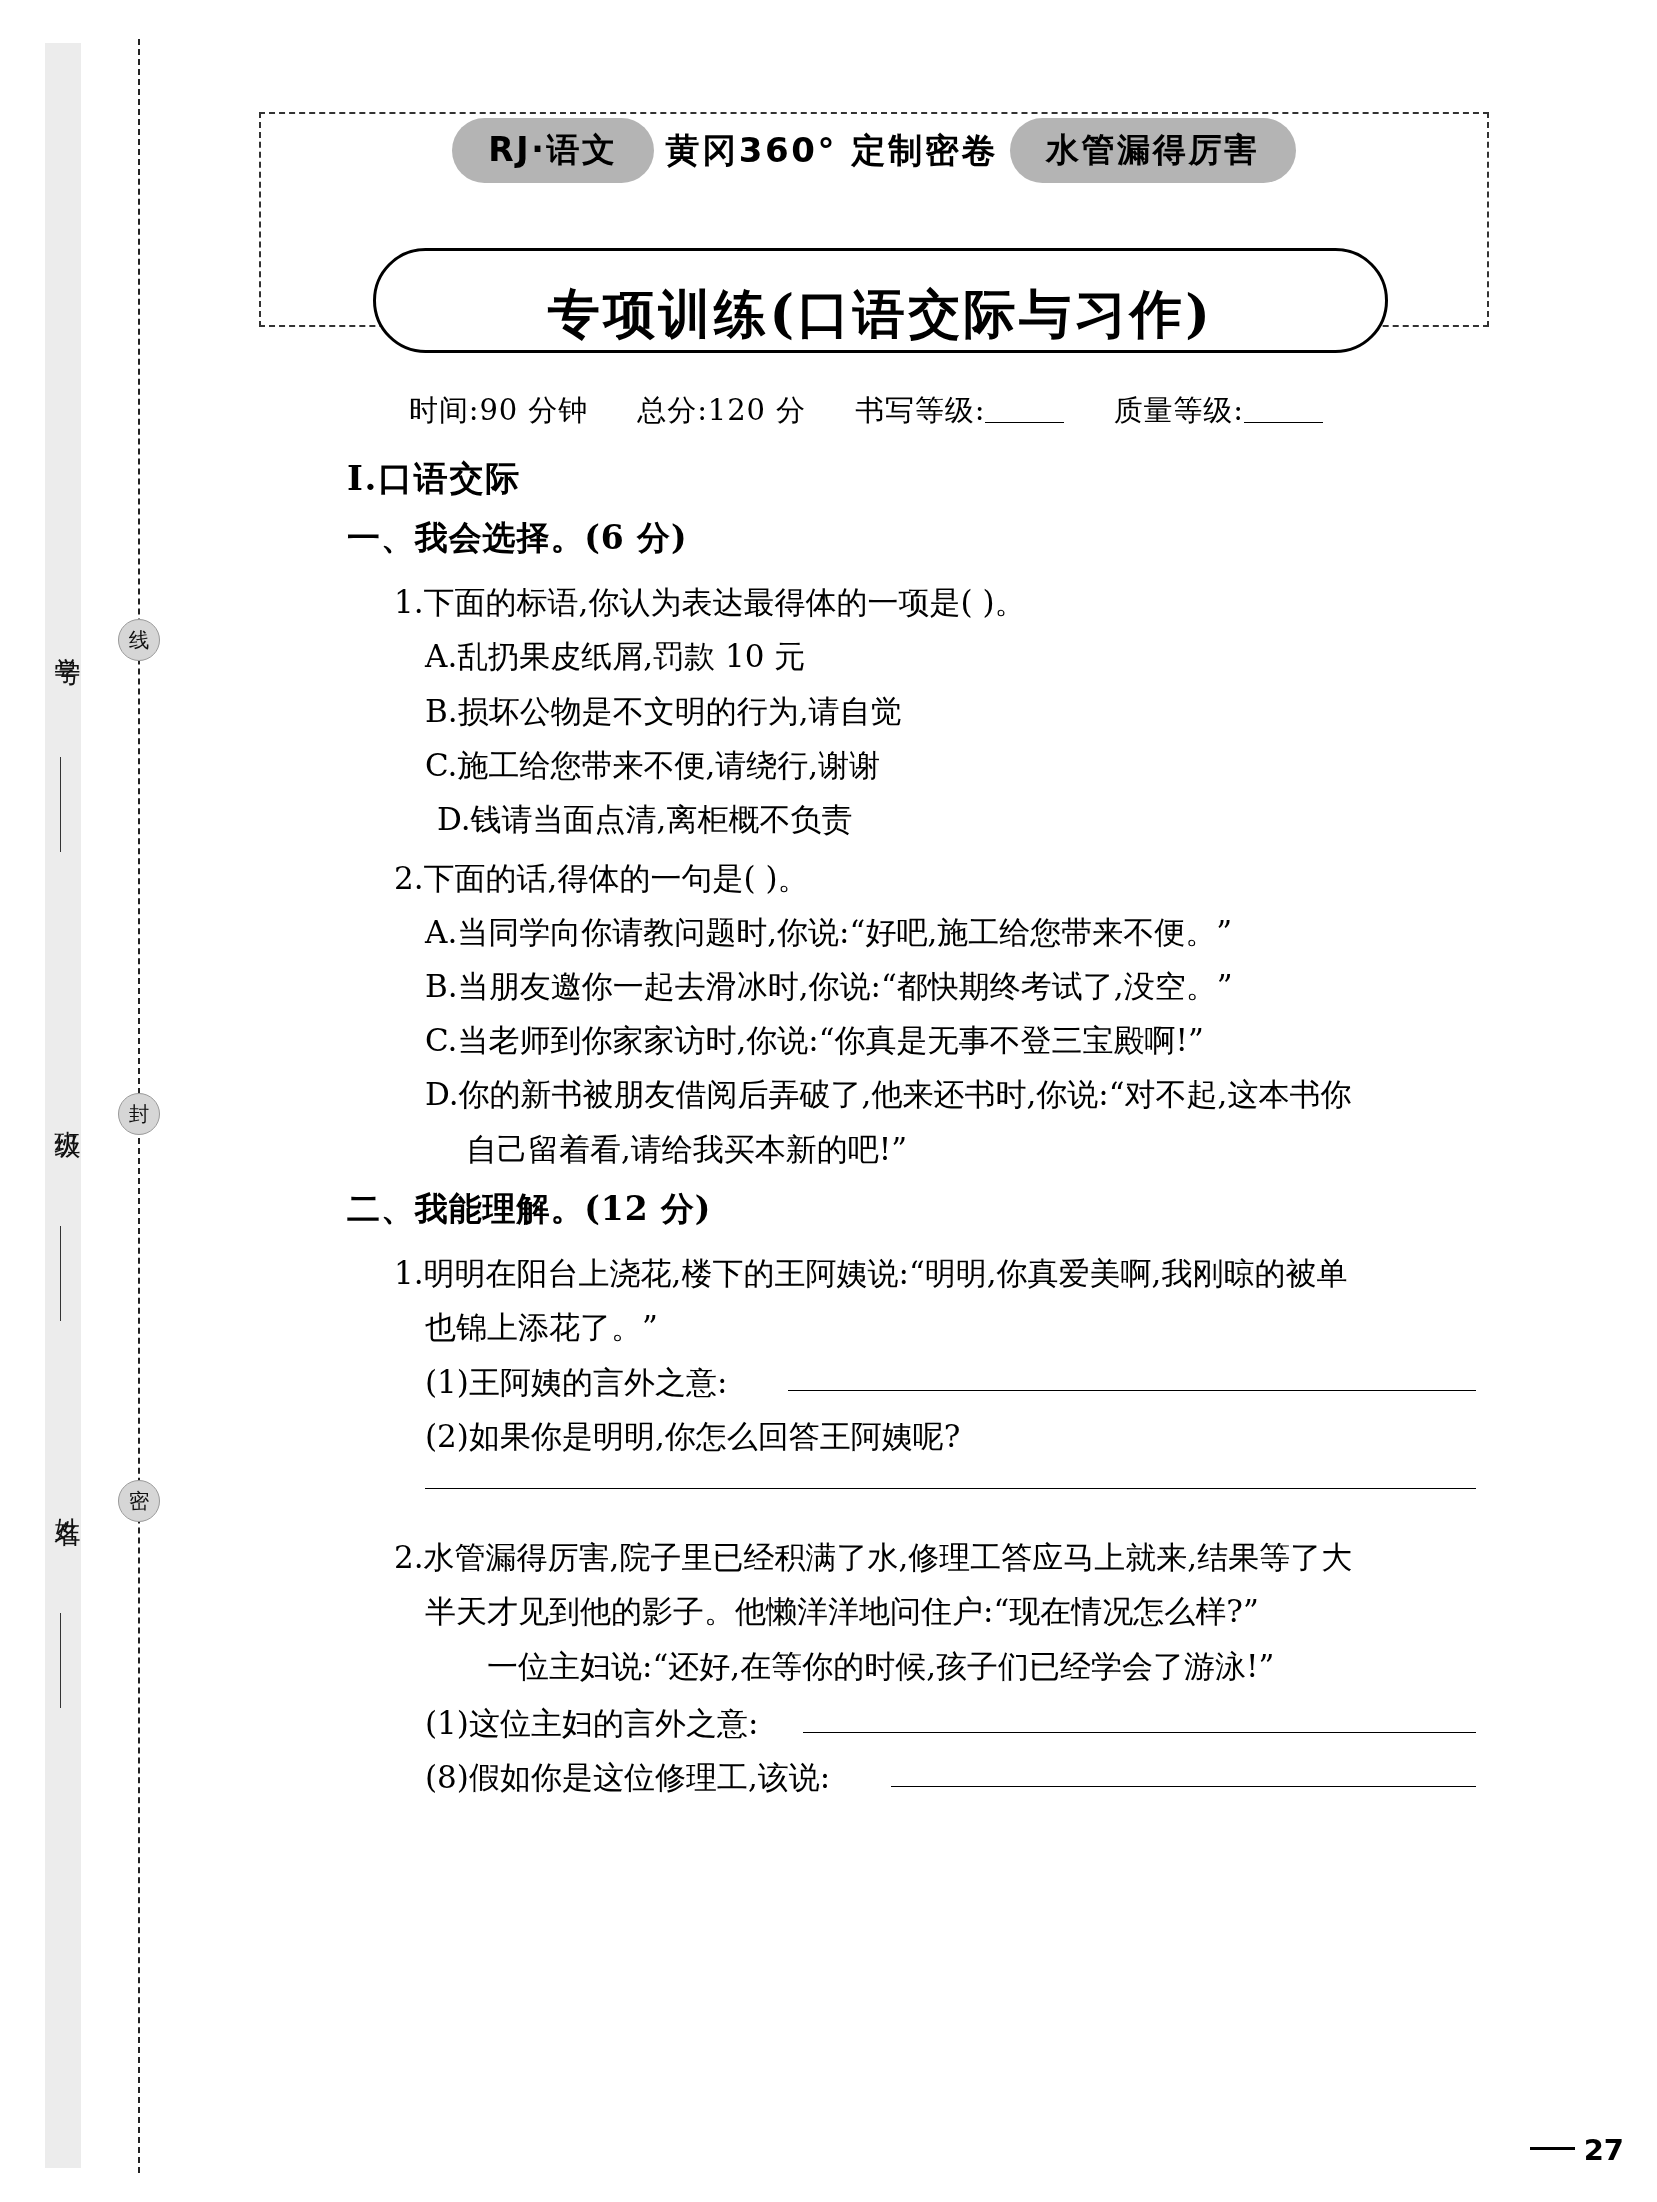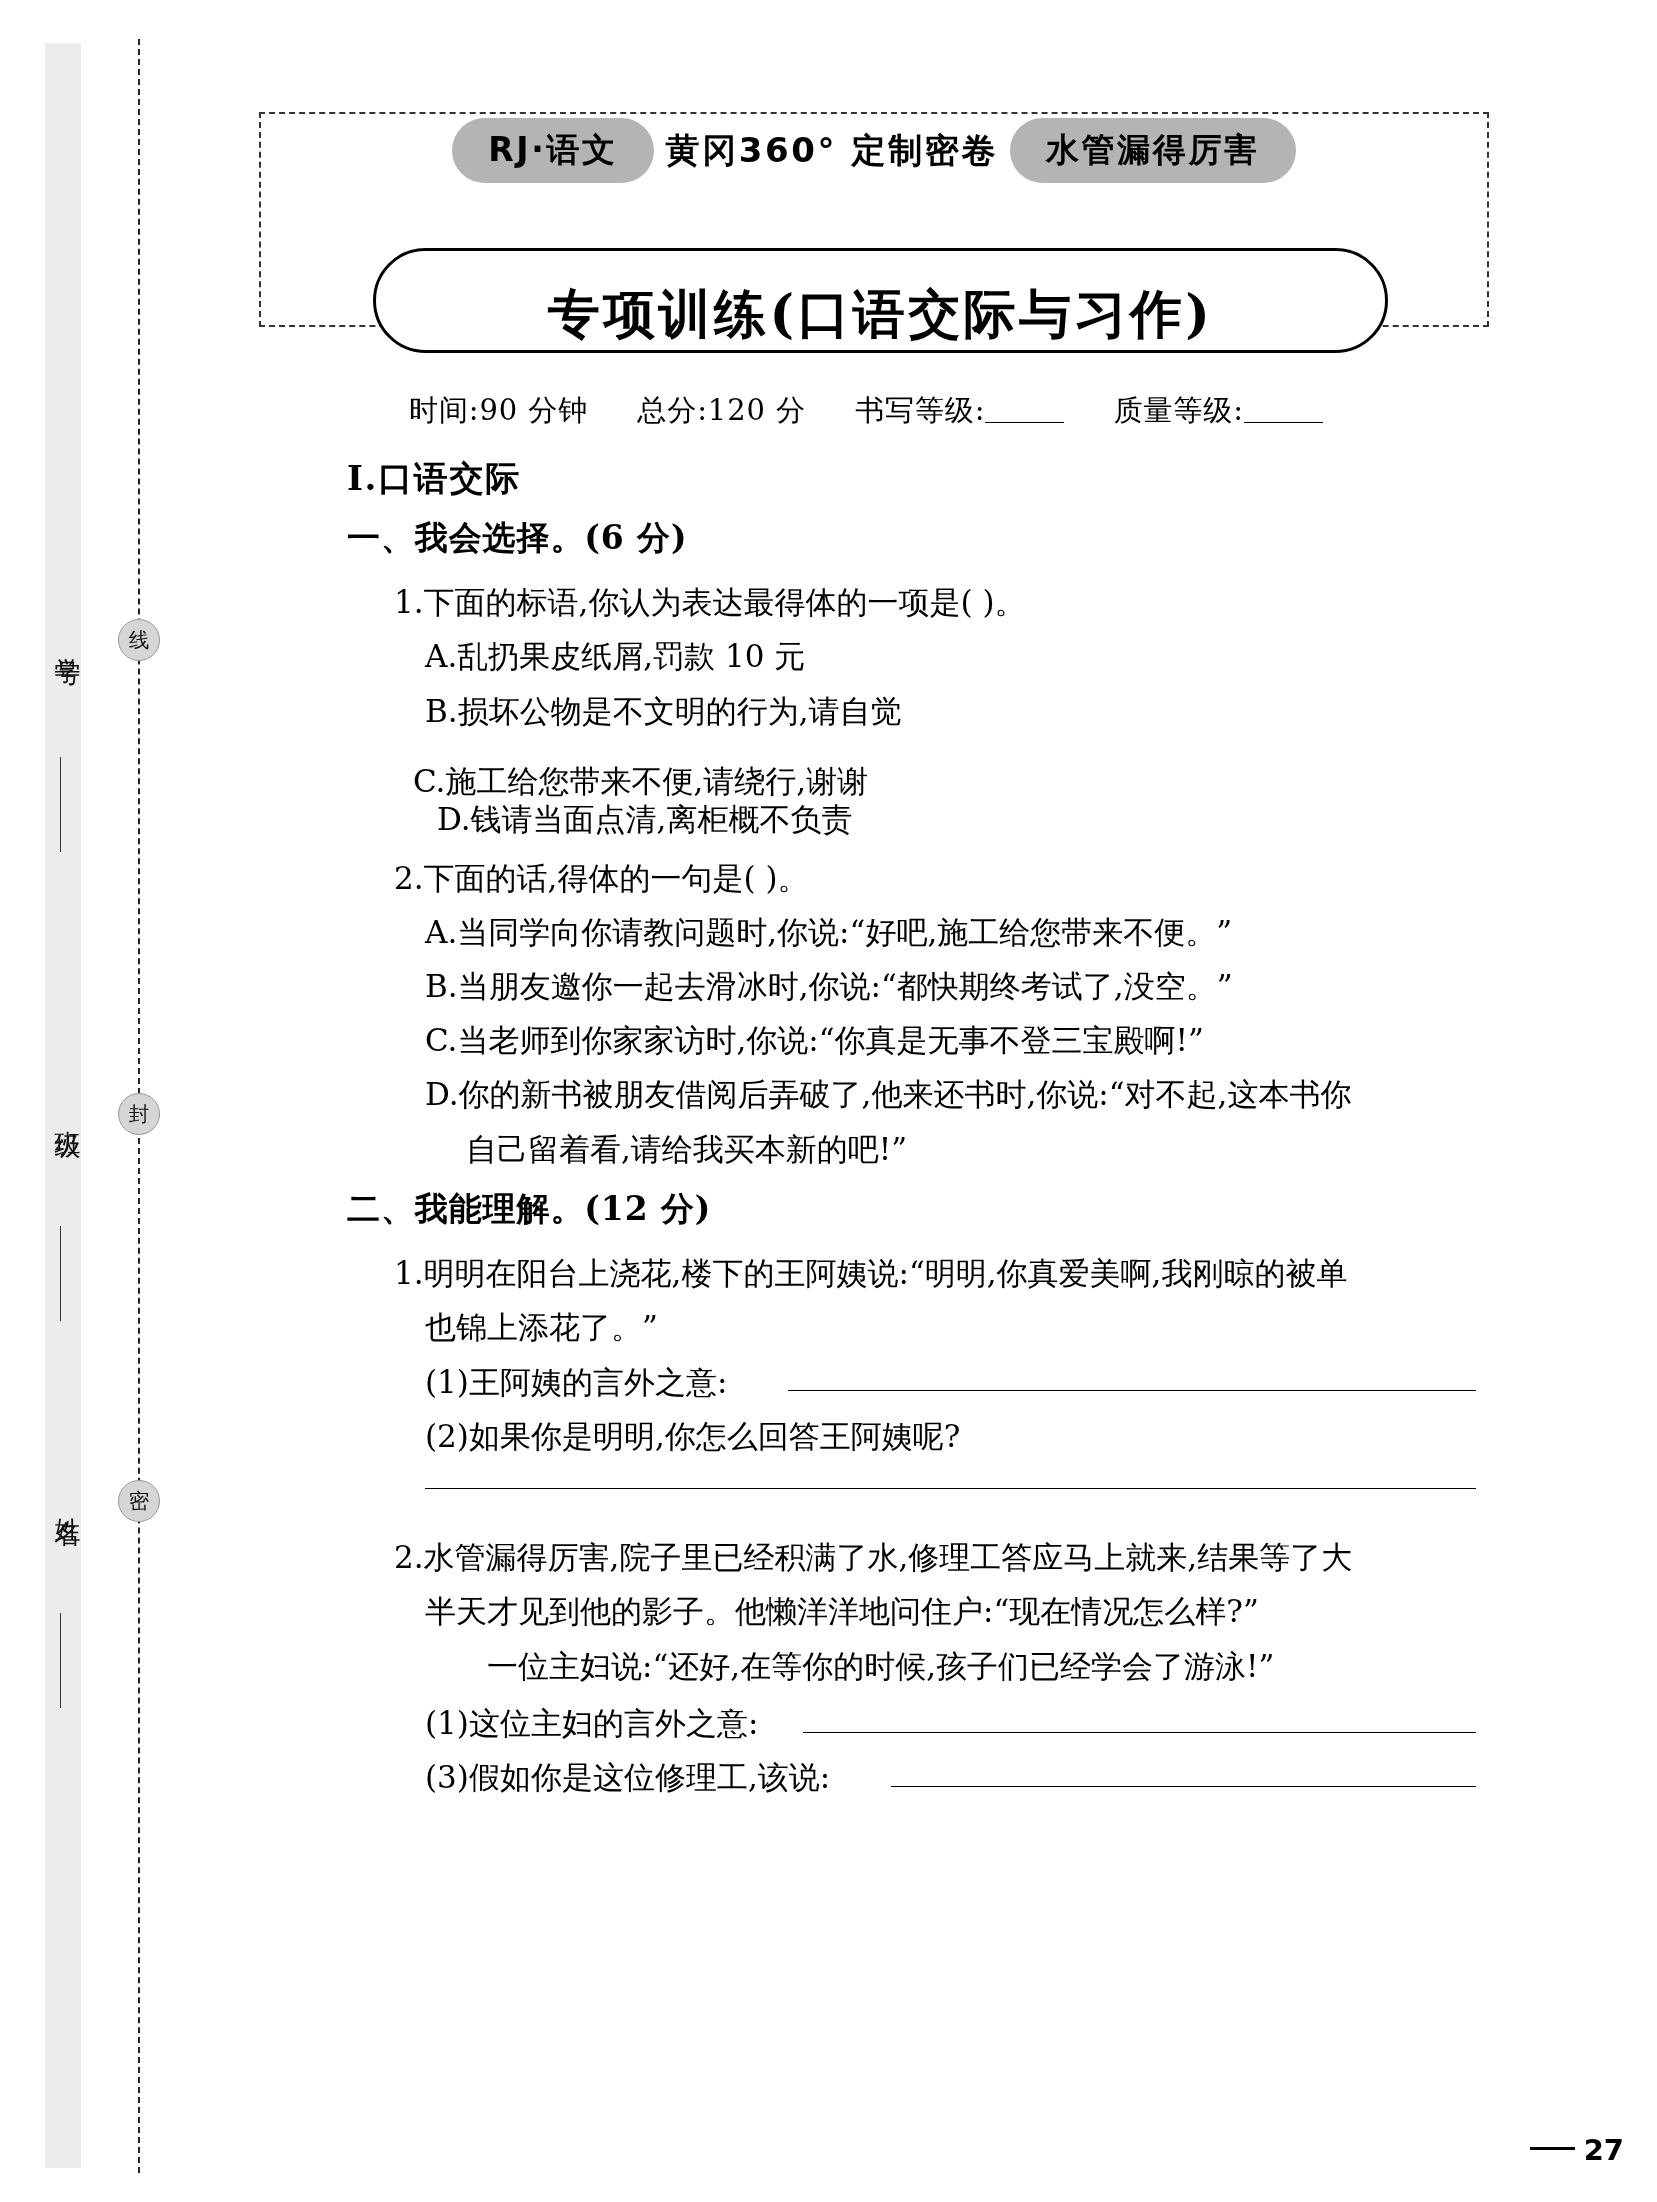--- a/index.html
+++ b/index.html
@@ -241,21 +241,21 @@
     <span>质量等级:</span><span class="u"></span>
   </div>
 
   <div class="sec-head" style="top:456px;">Ⅰ.口语交际</div>
 
   <div class="q-head" style="top:516px;">一、我会选择。(6 分)</div>
 
   <div class="body-text" style="left:243px; top:578px; width:1118px;">1.下面的标语,你认为表达最得体的一项是(        )。</div>
   <div class="body-text" style="left:274px; top:632px; width:1118px;">A.乱扔果皮纸屑,罚款 10 元</div>
   <div class="body-text" style="left:274px; top:687px; width:1118px;">B.损坏公物是不文明的行为,请自觉</div>
-  <div class="body-text" style="left:262px; top:741px; width:1118px;margin-top:16px;">C.施工给您带来不便,请绕行,谢谢</div>
+  <div class="body-text" style="left:274px; top:741px; width:1118px;">C.施工给您带来不便,请绕行,谢谢</div>
   <div class="body-text" style="left:286px; top:795px; width:1118px;">D.钱请当面点清,离柜概不负责</div>
 
   <div class="body-text" style="left:243px; top:854px; width:1118px;">2.下面的话,得体的一句是(        )。</div>
   <div class="body-text" style="left:274px; top:908px; width:1205px;">A.当同学向你请教问题时,你说:“好吧,施工给您带来不便。”</div>
   <div class="body-text" style="left:274px; top:962px; width:1205px;">B.当朋友邀你一起去滑冰时,你说:“都快期终考试了,没空。”</div>
   <div class="body-text" style="left:274px; top:1016px; width:1205px;">C.当老师到你家家访时,你说:“你真是无事不登三宝殿啊!”</div>
   <div class="body-text" style="left:274px; top:1070px; width:1222px;">D.你的新书被朋友借阅后弄破了,他来还书时,你说:“对不起,这本书你</div>
   <div class="body-text" style="left:315px; top:1125px; width:1205px;">自己留着看,请给我买本新的吧!”</div>
 
   <div class="q-head" style="top:1187px;">二、我能理解。(12 分)</div>
@@ -269,19 +269,19 @@
   <div class="body-text" style="left:274px; top:1412px;">(2)如果你是明明,你怎么回答王阿姨呢?</div>
   <div class="full-rule" style="left:274px; top:1488px; width:1051px;"></div>
 
   <div class="body-text" style="left:243px; top:1533px; width:1230px;">2.水管漏得厉害,院子里已经积满了水,修理工答应马上就来,结果等了大</div>
   <div class="body-text" style="left:274px; top:1587px; width:1205px;">半天才见到他的影子。他懒洋洋地问住户:“现在情况怎么样?”</div>
   <div class="body-text" style="left:336px; top:1642px; width:1205px;">一位主妇说:“还好,在等你的时候,孩子们已经学会了游泳!”</div>
 
   <div class="body-text" style="left:274px; top:1699px;">(1)这位主妇的言外之意:</div>
   <div class="full-rule" style="left:652px; top:1732px; width:673px;"></div>
 
-  <div class="body-text" style="left:274px; top:1753px;">(3)假如你是这位修理工,该说:</div>
+  <div class="body-text" style="left:274px; top:1753px;">(8)假如你是这位修理工,该说:</div>
   <div class="full-rule" style="left:740px; top:1786px; width:585px;"></div>
 
   <div class="page-num-bar"></div>
   <div class="page-num">27</div>
 </div>
 
 
 </body></html>

